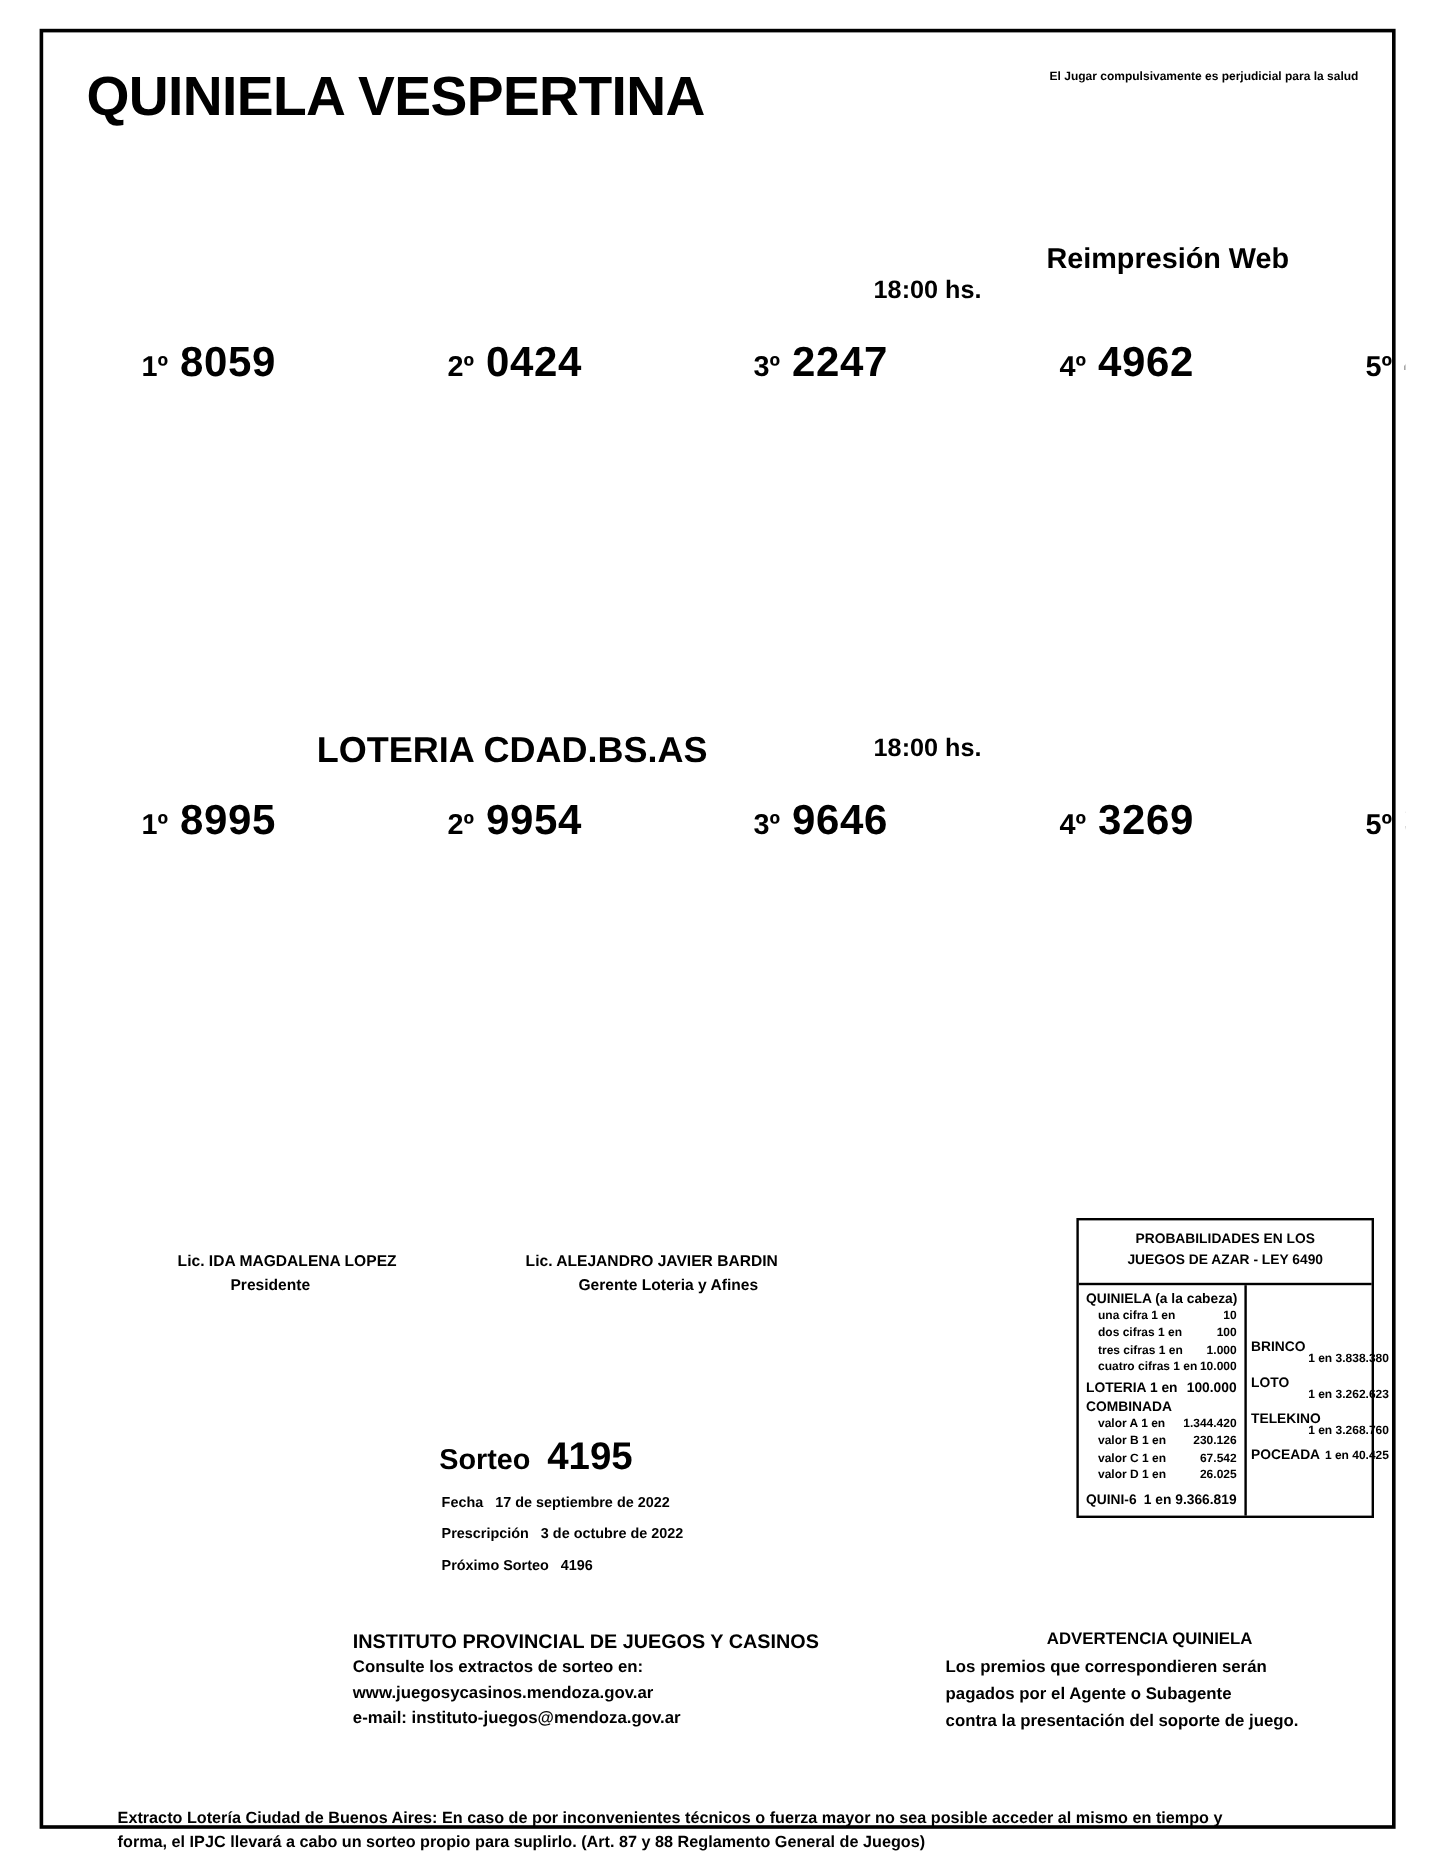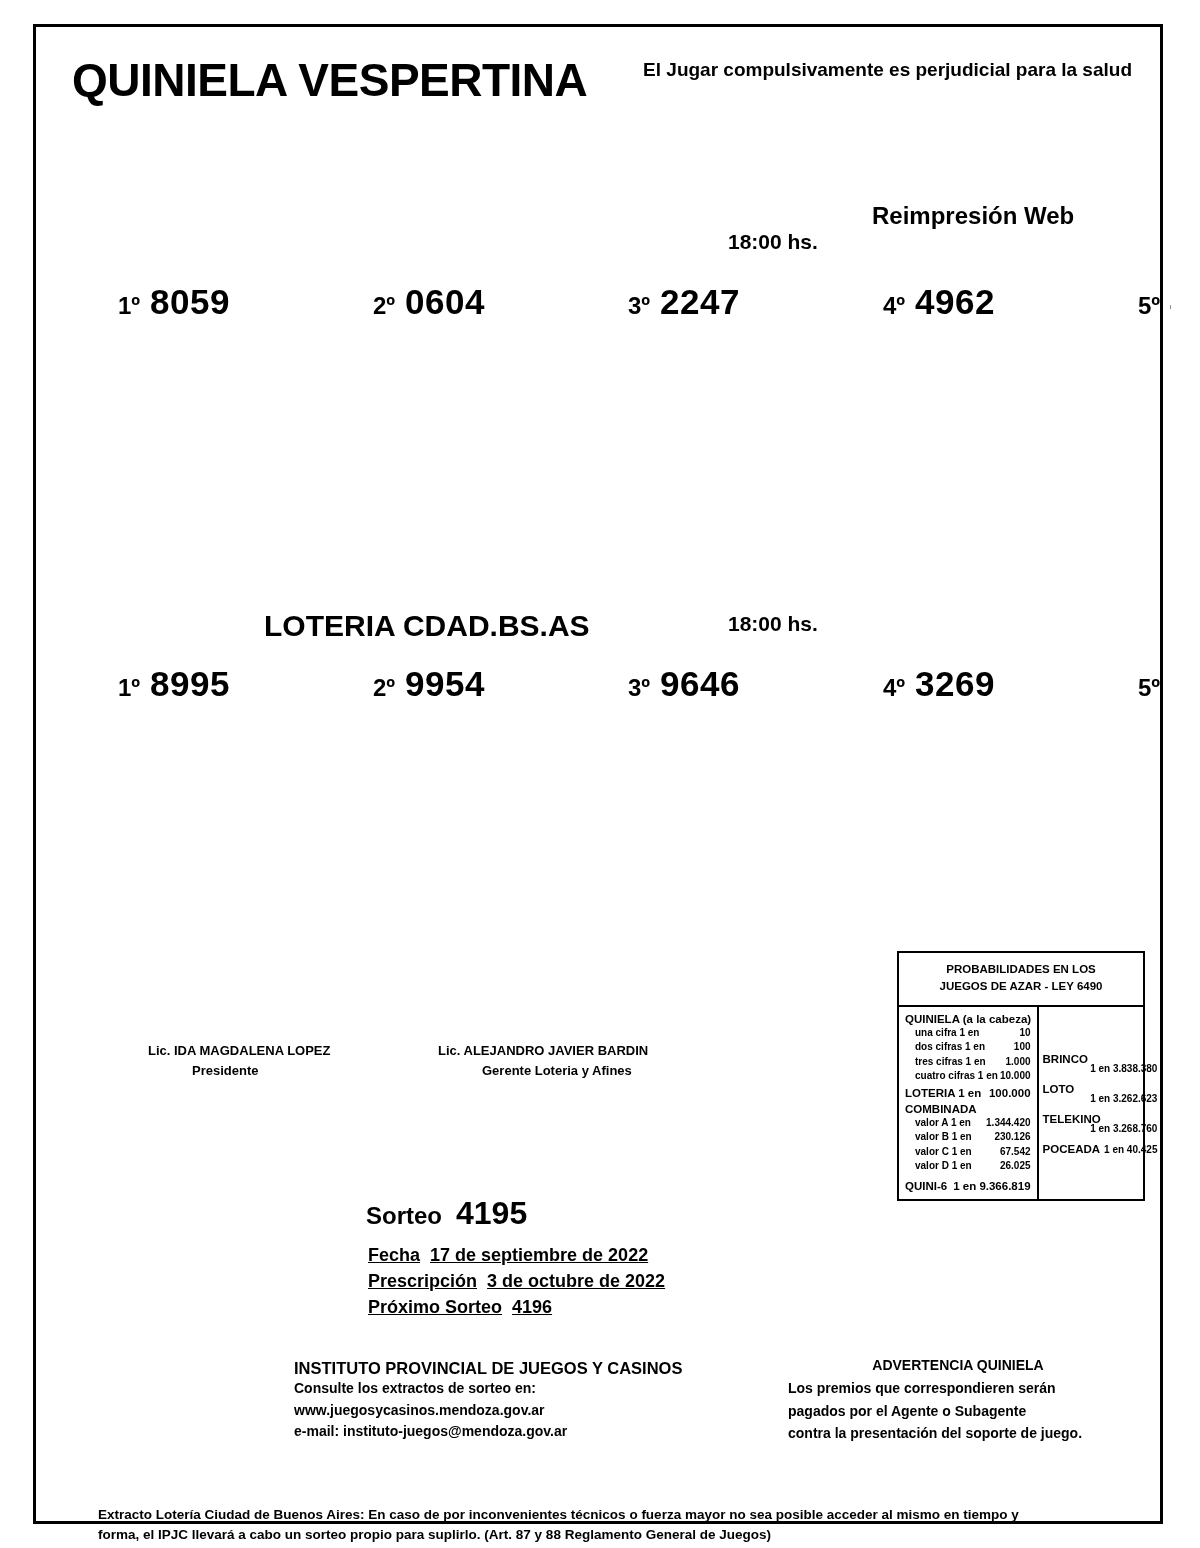--- a/index.html
+++ b/index.html
@@ -38,21 +38,21 @@
     top: 26px;
     font-size: 46px;
     font-weight: bold;
     letter-spacing: -0.5px;
     white-space: nowrap;
   }
   .warning-text {
     position: absolute;
     right: 28px;
     top: 32px;
-    font-size: 19px;
+    font-size: 10px;
     font-weight: bold;
     white-space: nowrap;
   }
 
   
   .draw-block { position: absolute; left: 0; width: 100%; }
   .block-mendoza { top: 170px; }
   .block-bsas   { top: 552px; }
 
   .block-head {
@@ -133,35 +133,34 @@
     position: absolute;
     left: 330px;
     top: 8px;
     white-space: nowrap;
   }
   .sorteo-label { font-size: 24px; font-weight: bold; }
   .sorteo-value { font-size: 32px; font-weight: bold; margin-left: 14px; }
   .info-line {
     position: absolute;
     left: 332px;
-    font-size: 18px;
-    font-weight: bold;
-    white-space: nowrap;
-    text-decoration: underline;
+    font-size: 12px;
+    font-weight: bold;
+    white-space: nowrap;
   }
   .info-1 { top: 58px; }
   .info-2 { top: 84px; }
   .info-3 { top: 110px; }
   .info-val { margin-left: 10px; }
 
   
   .prob-box {
     position: absolute;
     left: 861px;
-    top: 924px;
+    top: 988px;
     width: 248px;
     border: 2px solid #000000;
     box-sizing: border-box;
     background: #ffffff;
   }
   .prob-title {
     text-align: center;
     font-size: 11.5px;
     font-weight: bold;
     line-height: 1.5;
@@ -287,21 +286,21 @@
         <div class="block-time">18:00 hs.</div>
         <div class="reimpresion">Reimpresión Web</div>
       </div>
       <div class="results-grid" id="grid-mendoza">
           <div class="result-cell">
             <span class="result-pos">1º</span>
             <span class="result-num">8059</span>
           </div>
           <div class="result-cell">
             <span class="result-pos">2º</span>
-            <span class="result-num">0604</span>
+            <span class="result-num">0424</span>
           </div>
           <div class="result-cell">
             <span class="result-pos">3º</span>
             <span class="result-num">2247</span>
           </div>
           <div class="result-cell">
             <span class="result-pos">4º</span>
             <span class="result-num">4962</span>
           </div>
           <div class="result-cell">

